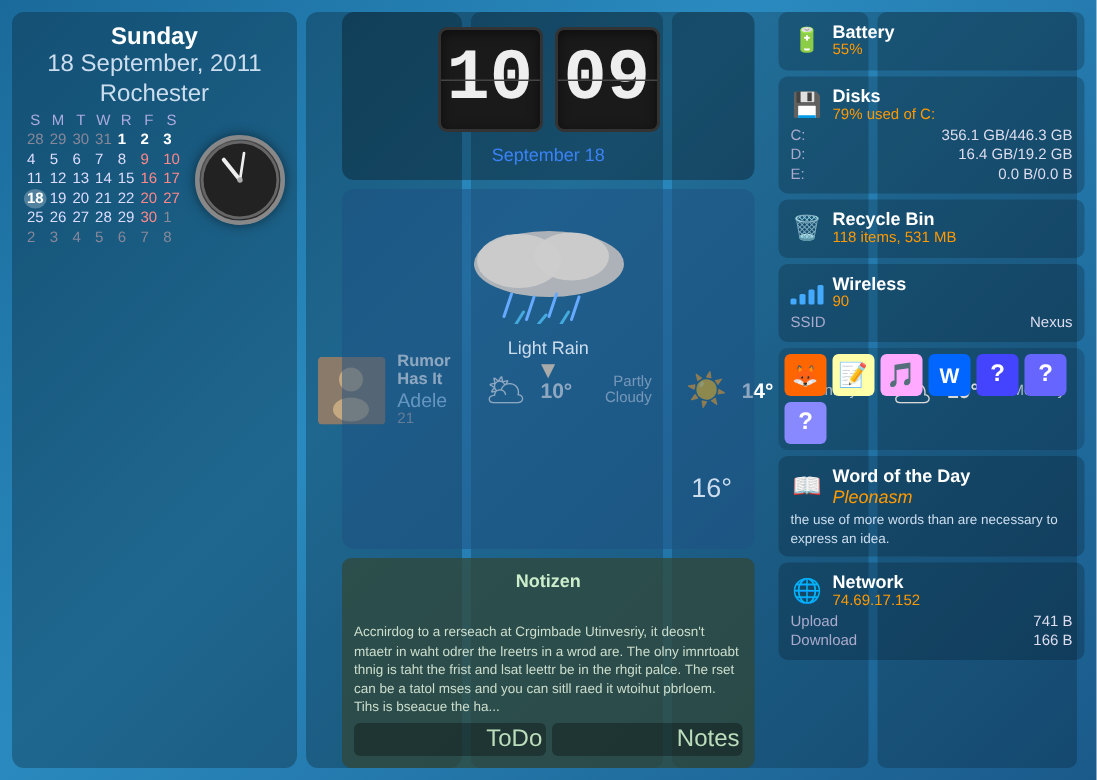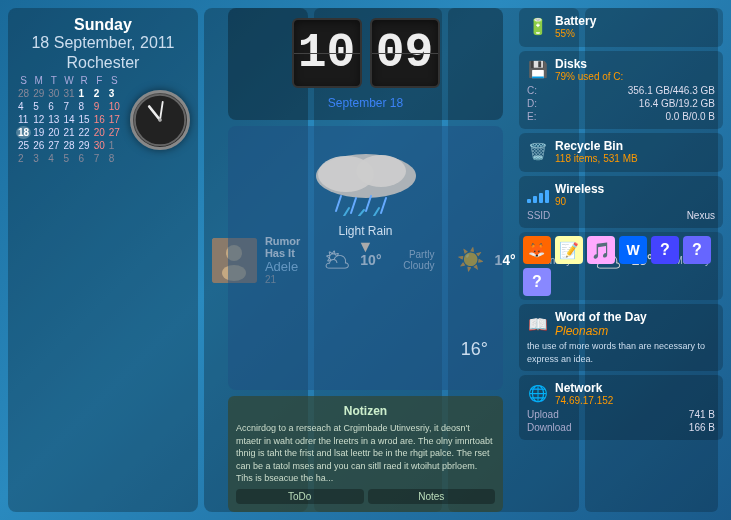--- a/index.html
+++ b/index.html
@@ -263,39 +263,39 @@
     .notizen-widget {
       background: rgba(50,70,50,0.7);
       border-radius: 6px;
       padding: 8px;
     }
     .notizen-title {
       font-size: 12px;
       font-weight: bold;
       color: #cec;
       text-align: center;
-      margin-bottom: 4px;
+      margin-bottom: 21px;
     }
     .notizen-text {
       font-size: 9px;
       color: #cdc;
       line-height: 1.4;
     }
     .notizen-footer {
       display: flex;
       gap: 4px;
       margin-top: 4px;
     }
     .notizen-btn {
       flex: 1;
-      text-align: center;
+      text-align: right;
       background: rgba(0,0,0,0.3);
       border-radius: 4px;
       padding: 2px;
-      font-size: 10px;
+      font-size: 16px;
       color: #bdb;
       cursor: pointer;
     }
 
     
     .right-panel {
       width: 220px;
       min-width: 220px;
       padding: 8px;
       display: flex;

